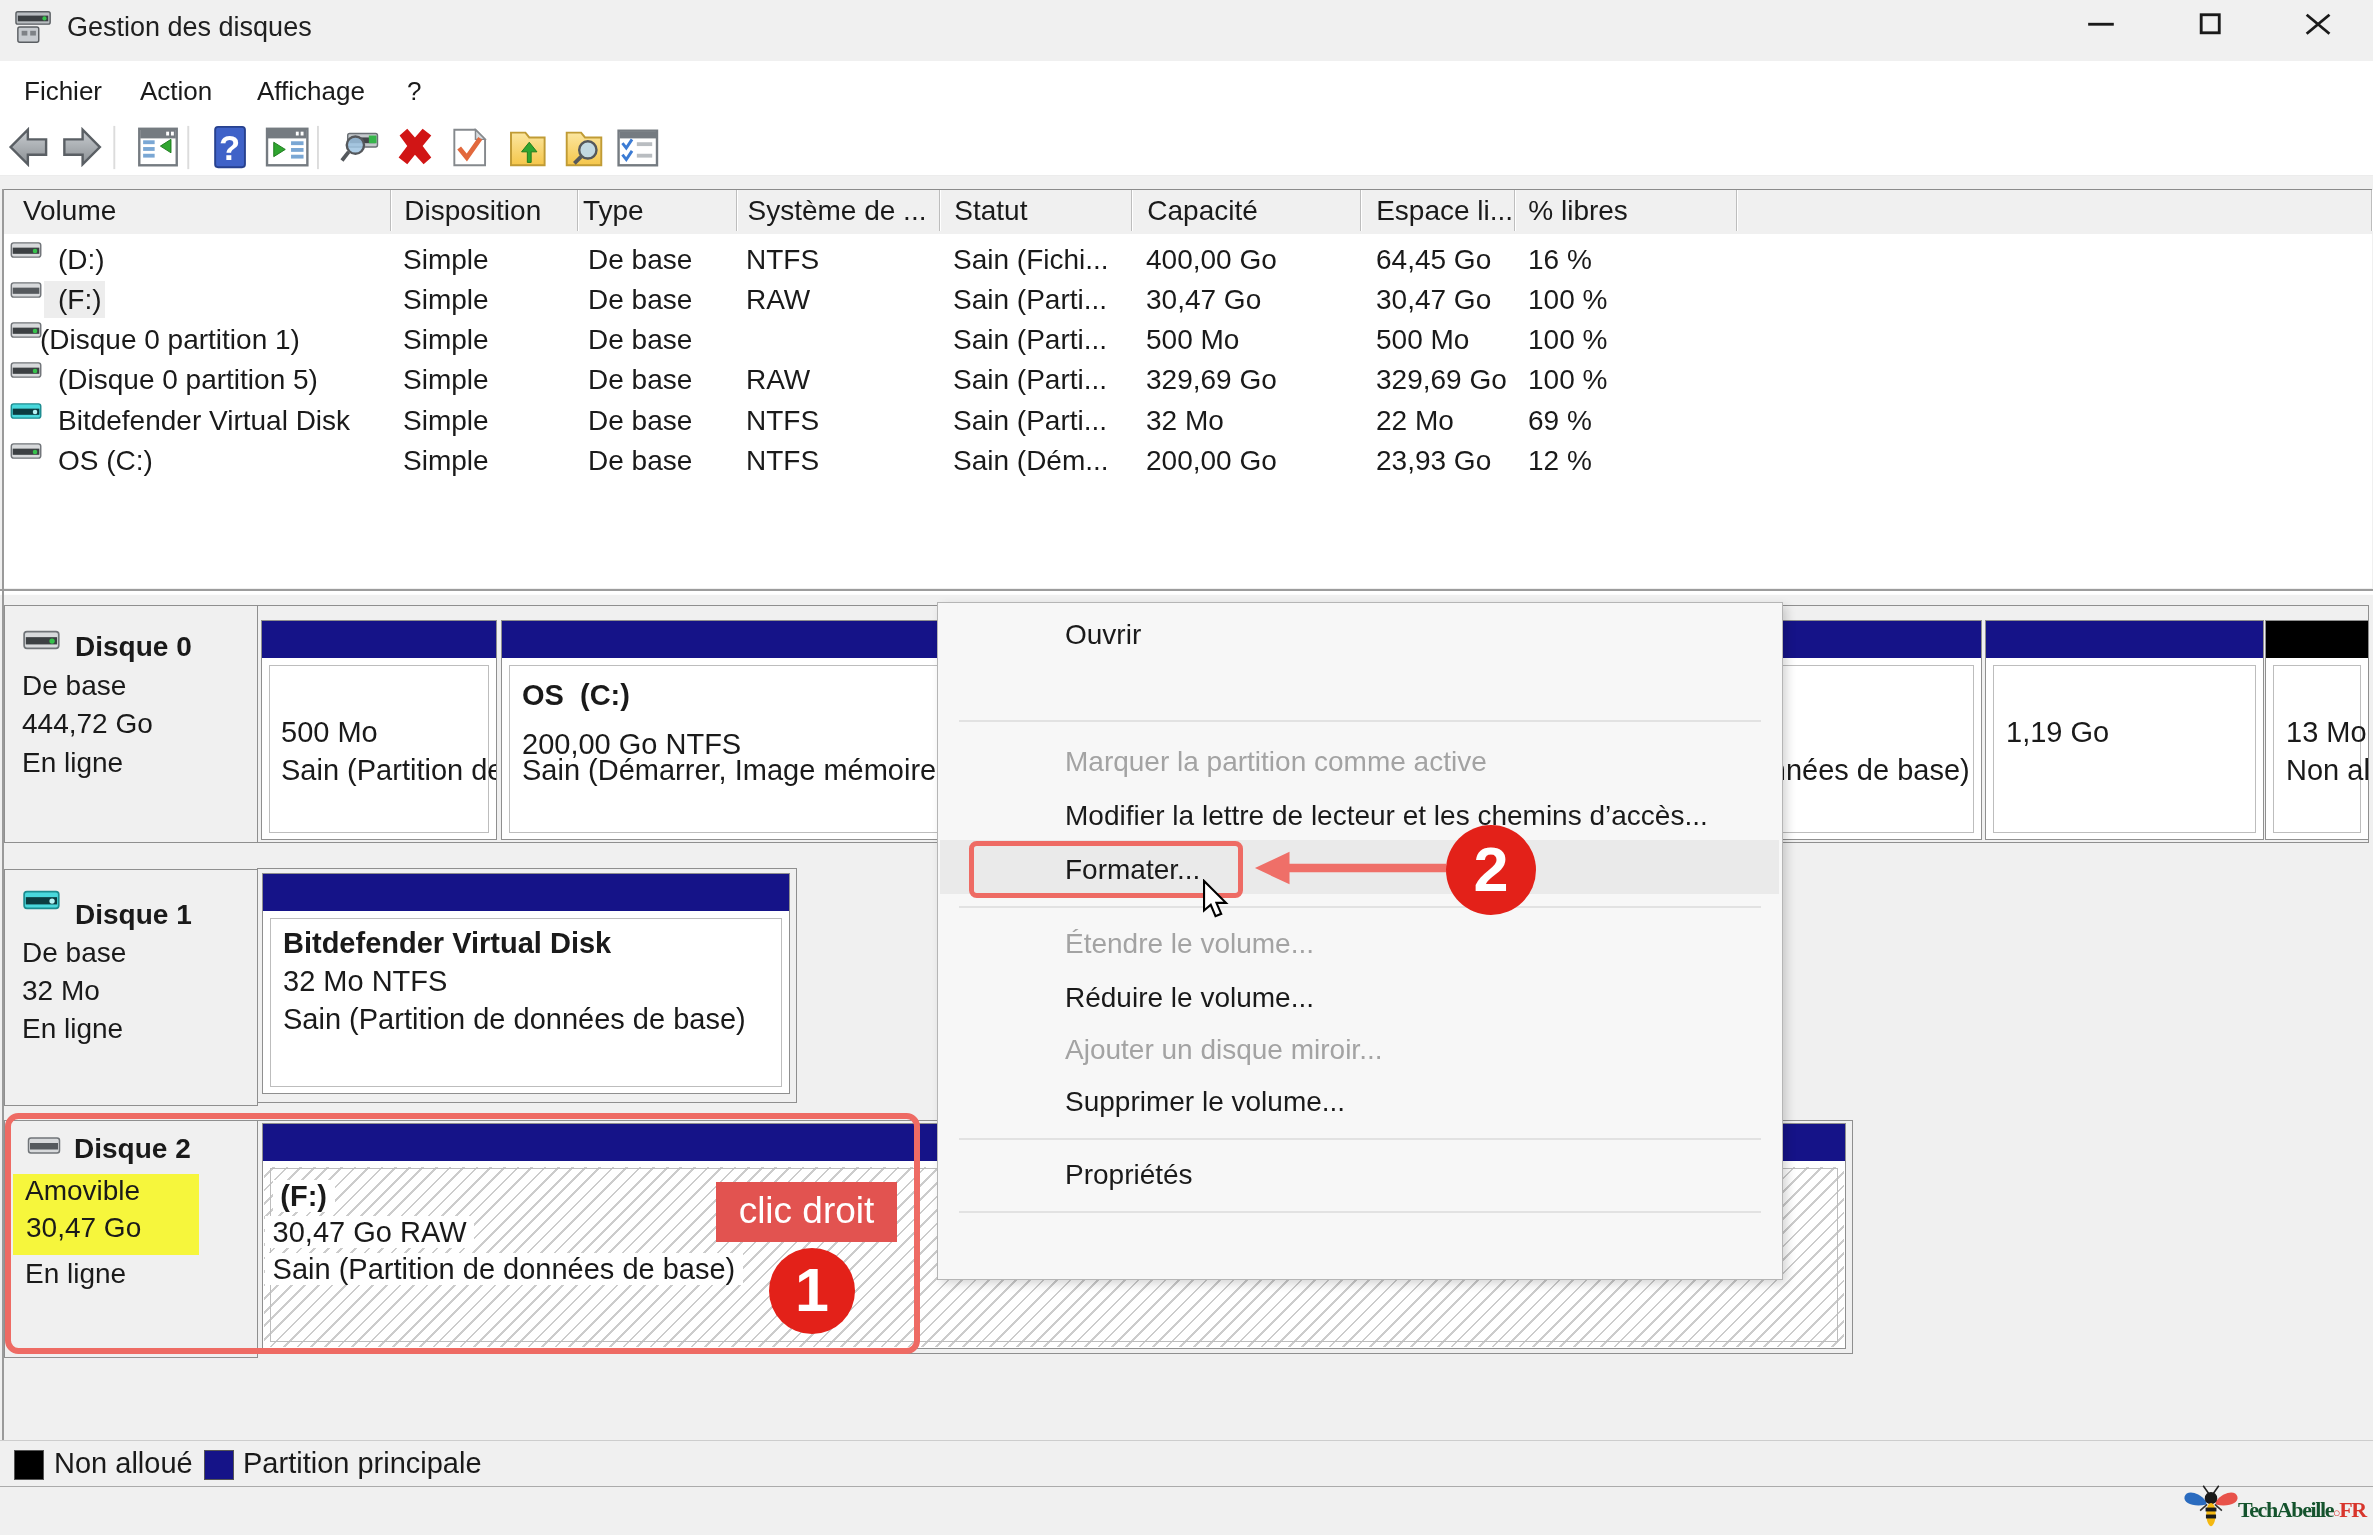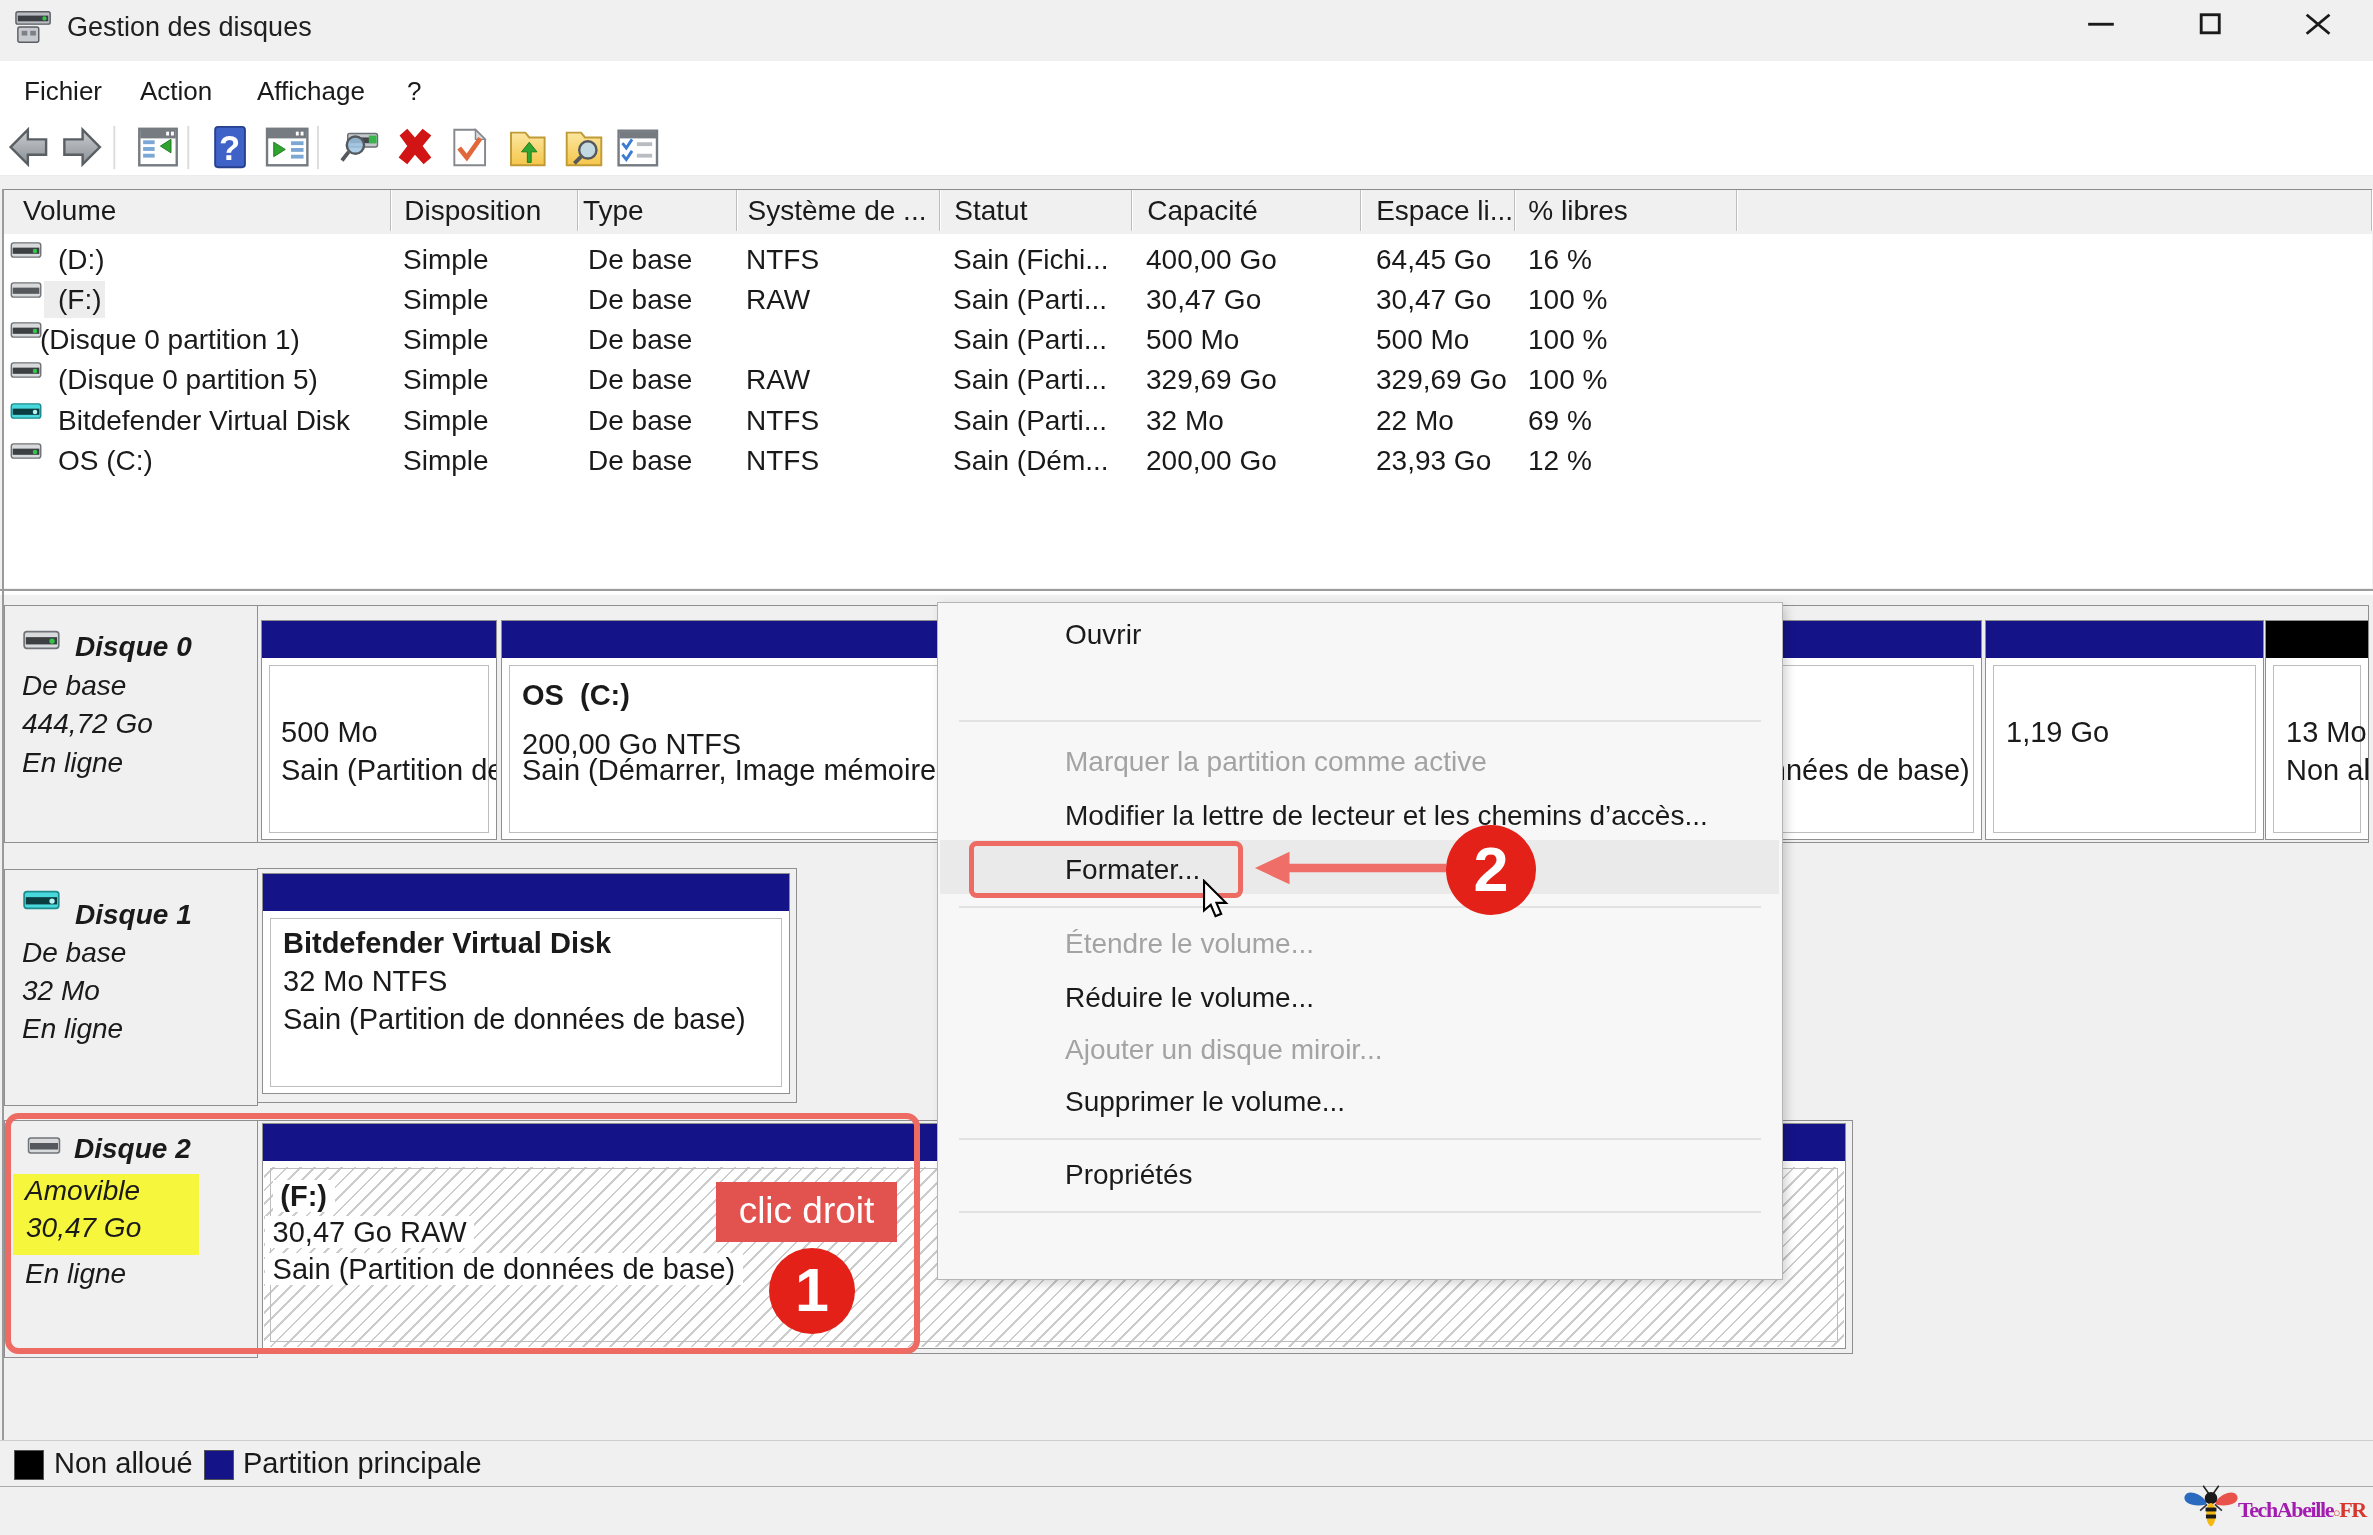--- a/index.html
+++ b/index.html
@@ -23,21 +23,21 @@
   
   #lower{position:absolute;left:0;top:589px;width:2374px;height:851px;background:#f0f0f0;border-top:2.9px solid #9c9c9c;box-shadow:0 3.8px 0 #ffffff inset;box-sizing:border-box;}
   .dlabel{position:absolute;background:#f0f0f0;border:1px solid #8f8f8f;}
   .parea{position:absolute;background:#f0f0f0;border:1px solid #8f8f8f;}
   .part{position:absolute;background:#ffffff;border:1px solid #8f8f8f;overflow:hidden;}
   .pbar{position:absolute;left:0;top:0;right:0;height:37px;background:#151388;}
   .pinner{position:absolute;left:6.7px;right:6.7px;top:44px;bottom:5.8px;border:1px solid #bdbdbd;}
   .hatch{background:repeating-linear-gradient(-45deg,#ffffff 0 7.7px,#cccccc 7.7px 9.6px);}
   .ptxt{position:absolute;white-space:nowrap;font-size:29px;line-height:38px;height:38px;}
   .wbg{background:#ffffff;padding:0 7.7px;}
-  .ltxt{position:absolute;white-space:nowrap;font-size:28px;line-height:38px;height:38px;font-style:italic;}
+  .ltxt{position:absolute;white-space:nowrap;font-size:28px;line-height:38px;height:38px;}
   
   #cmenu{position:absolute;left:937px;top:602px;width:844px;height:676px;background:#f7f7f7;
      border:1px solid #b5b5b5;box-shadow:3.8px 3.8px 9.6px rgba(0,0,0,0.18);}
   .mi{position:absolute;left:0;width:100%;white-space:nowrap;font-size:28px;height:38px;line-height:38px;margin-left:44px;}
   .mi span{margin-left:83px;}
   .dis{color:#a3a3a3;}
   .msep{position:absolute;left:21px;right:21px;height:1.9px;background:#e2e2e2;}
   
   .redbox{position:absolute;border:6.7px solid #ee6b64;border-radius:13.4px;}
 </style>
@@ -351,21 +351,21 @@
 
     <path d="M33 12 L26 2 M39 12 L46 2" stroke="#222" stroke-width="2" fill="none"></path>
 
     <ellipse cx="36" cy="18" rx="8" ry="8" fill="#1a1a1a"></ellipse>
     <path d="M36 24 C28 24 28 52 36 54 C44 52 44 24 36 24 Z" fill="#f4b812"></path>
     <rect x="29" y="30" width="14" height="5" fill="#1a1a1a"></rect>
     <rect x="29.5" y="39" width="13" height="5" fill="#1a1a1a"></rect>
     <path d="M31 26 L22 34 M41 26 L50 34" stroke="#333" stroke-width="2"></path>
   </svg>
   <div class="abs" style="left:2238px;top:1495px;font-family:'Liberation Serif',serif;font-weight:bold;font-size:22px;line-height:29px;letter-spacing:-1.4px;white-space:nowrap">
-    <span style="color:#a21caf">TechAbeille</span><span style="color:#d8352c;font-size:12.5px">○</span><span style="color:#d8352c">FR</span>
+    <span style="color:#14532d">TechAbeille</span><span style="color:#d8352c;font-size:12.5px">○</span><span style="color:#d8352c">FR</span>
   </div>
 </div>
 
 <div id="cmenu">
   <div class="abs" style="left:1.9px;top:237px;width:839px;height:54px;background:#eaeaea"></div>
   <div class="mi" style="top:13.4px"><span>Ouvrir</span></div>
   <div class="msep" style="top:117px"></div>
   <div class="mi dis" style="top:140px"><span>Marquer la partition comme active</span></div>
   <div class="mi" style="top:194px"><span>Modifier la lettre de lecteur et les chemins d’accès...</span></div>
   <div class="mi" style="top:248px"><span>Formater...</span></div>

